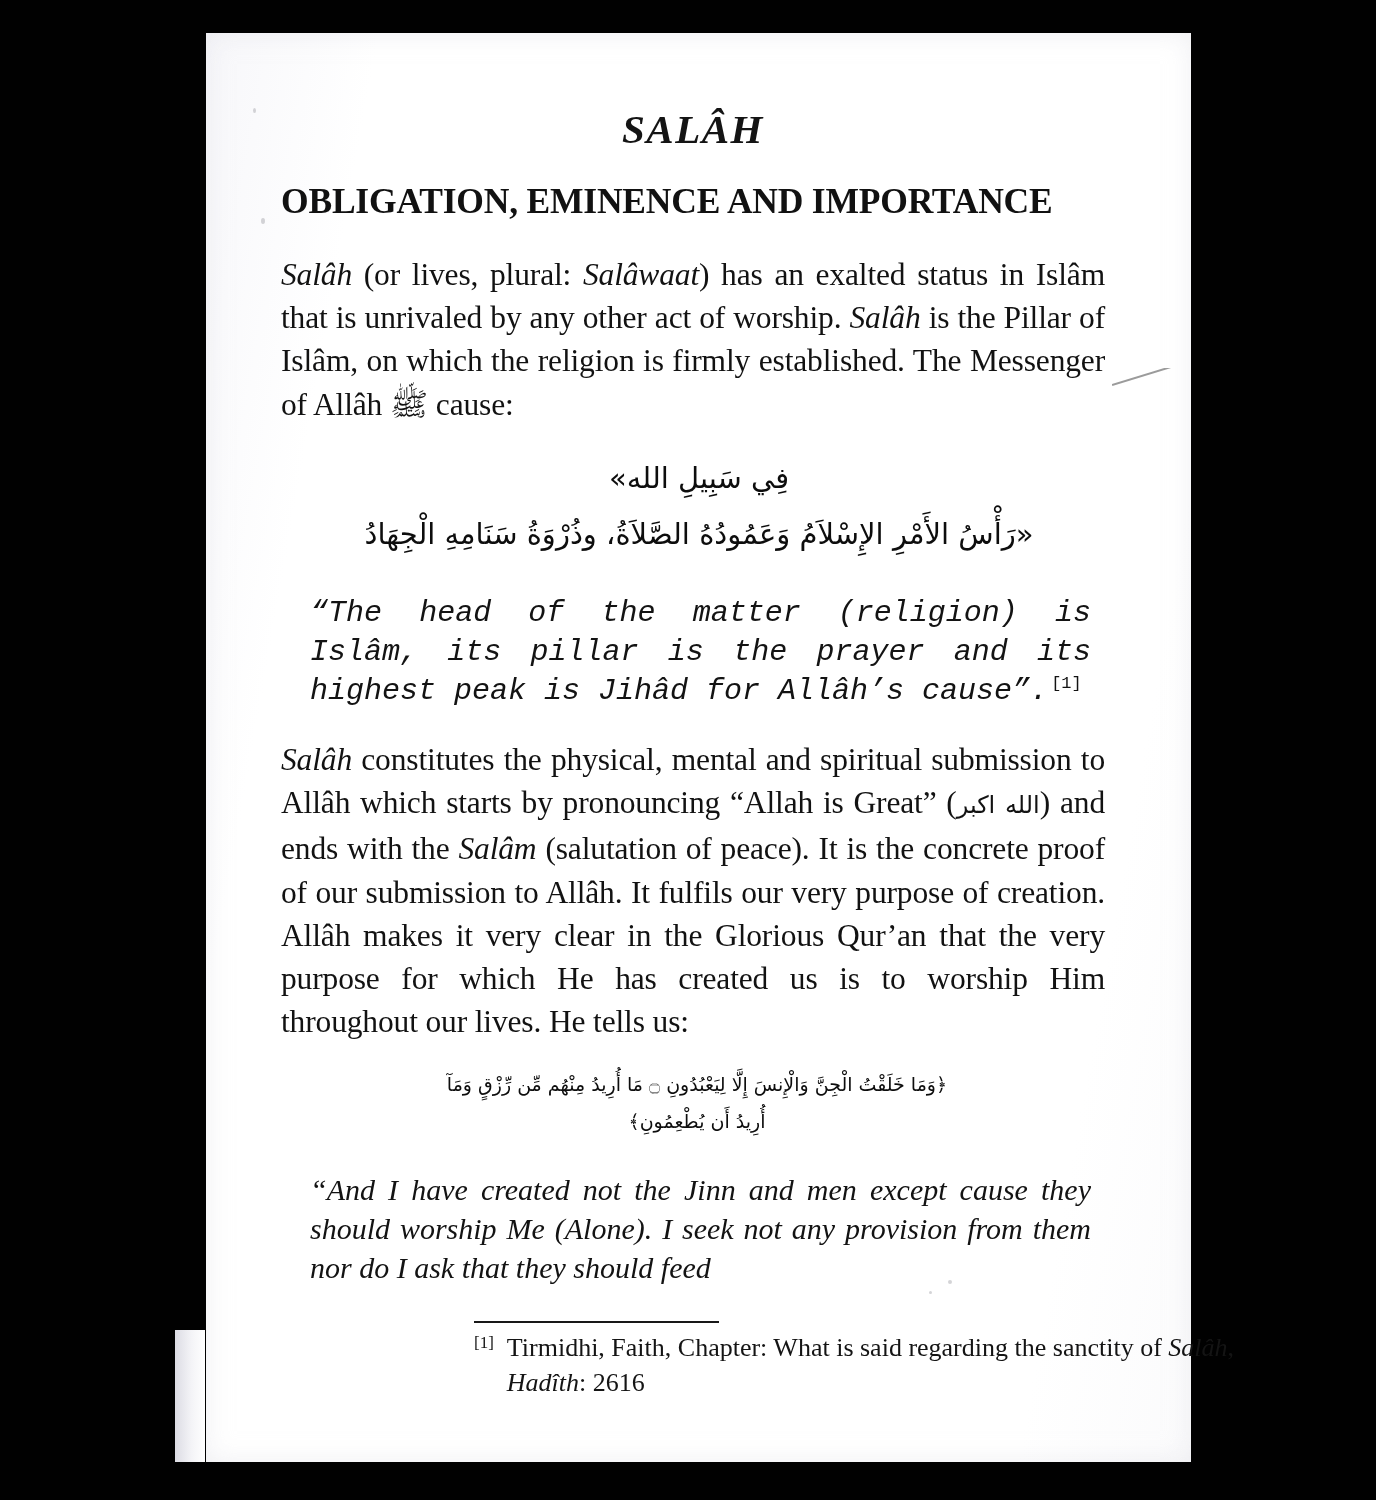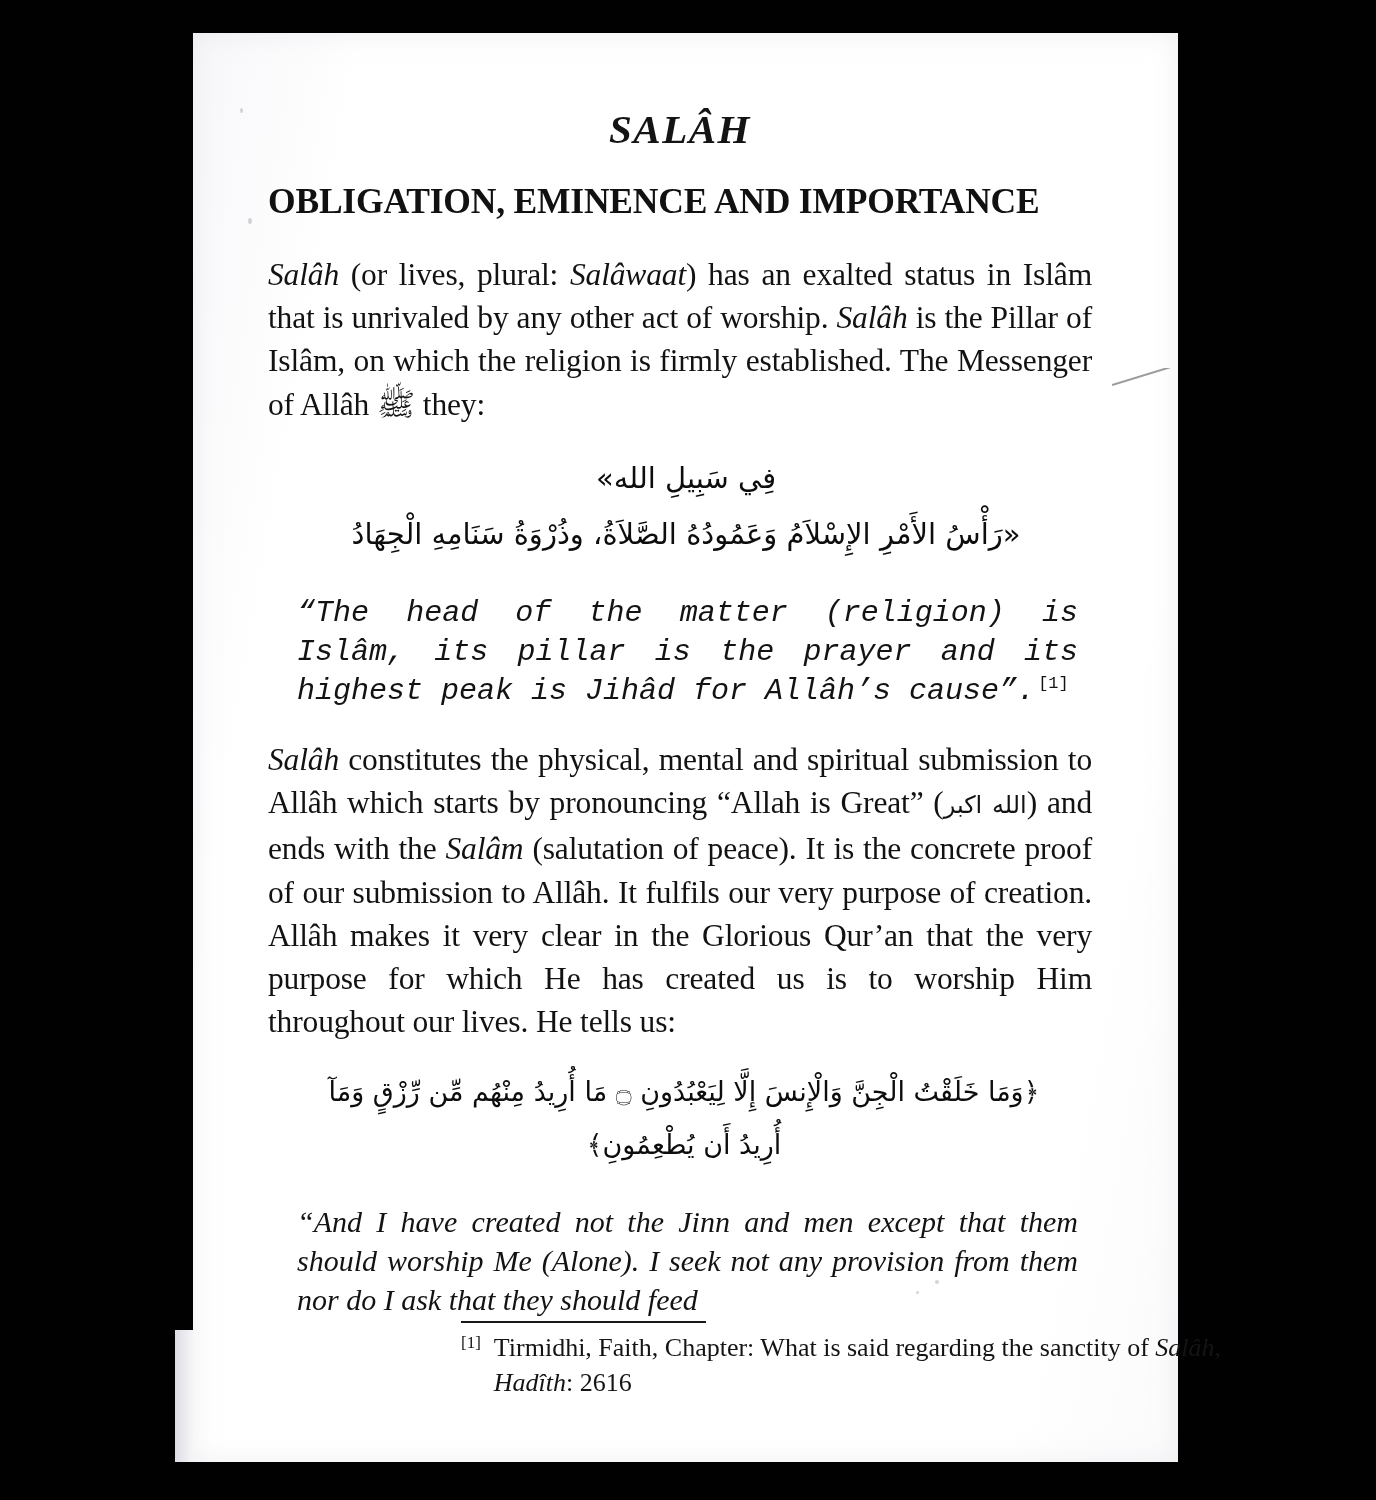--- a/index.html
+++ b/index.html
@@ -18,21 +18,21 @@
   #scan-frame {
     position: relative;
     width: 1376px;
     height: 1500px;
     background: #010101;
   }
 
   
   #page-sheet {
     position: absolute;
-    left: 193px;
+    left: 206px;
     top: 33px;
     width: 985px;
     height: 1429px;
     background: #ffffff;
     background-image:
       linear-gradient(100deg, #f7f7fa 0%, #ffffff 14%, #ffffff 86%, #fbfbfc 100%);
     box-shadow: inset 0 0 26px rgba(225,225,232,0.55);
   }
   
   #page-bleed {
@@ -99,21 +99,21 @@
     unicode-bidi: plaintext;
   }
   .hadith-arabic {
     padding-top: 24px;
     font-size: 29px;
     padding-left: 30px;
     padding-right: 18px;
   }
   .quran-arabic {
     padding-top: 23px;
-    font-size: 27px;
+    font-size: 19px;
     padding-left: 22px;
     padding-right: 14px;
   }
   .arabic-inline {
     direction: rtl;
     unicode-bidi: isolate;
     font-family: "DejaVu Sans", "Liberation Sans", sans-serif;
     font-size: 24px;
     font-style: normal;
   }
@@ -214,37 +214,37 @@
     <span class="speck" style="left:47px;top:75px;width:3px;height:5px;"></span>
     <span class="speck" style="left:742px;top:1247px;width:4px;height:4px;"></span>
     <span class="speck" style="left:723px;top:1258px;width:3px;height:3px;"></span>
 
     <div id="text-column">
 
       <h1 class="doc-title">SALÂH</h1>
 
       <h2 class="doc-heading">OBLIGATION, EMINENCE AND IMPORTANCE</h2>
 
-      <p class="body-para para-first"><span class="it">Salâh</span><span> (or lives, plural: </span><span class="it">Salâwaat</span><span>) has an exalted status in Islâm that is unrivaled by any other act of worship. </span><span class="it">Salâh</span><span> is the Pillar of Islâm, on which the religion is firmly established. The Messenger of Allâh </span><span>ﷺ</span><span> they:</span></p>
+      <p class="body-para para-first"><span class="it">Salâh</span><span> (or lives, plural: </span><span class="it">Salâwaat</span><span>) has an exalted status in Islâm that is unrivaled by any other act of worship. </span><span class="it">Salâh</span><span> is the Pillar of Islâm, on which the religion is firmly established. The Messenger of Allâh </span><span>ﷺ</span><span> cause:</span></p>
 
       <div class="arabic-block hadith-arabic">
         <div>فِي سَبِيلِ الله»</div>
         <div>«رَأْسُ الأَمْرِ الإِسْلاَمُ وَعَمُودُهُ الصَّلاَةُ، وذُرْوَةُ سَنَامِهِ الْجِهَادُ</div>
       </div>
 
       <p class="quote-block quote-hadith"><span>“The head of the matter (religion) is Islâm, its pillar is the prayer and its highest peak is Jihâd for Allâh’s cause”.</span><sup class="fn-ref">[1]</sup></p>
 
       <p class="body-para para-second"><span class="it">Salâh</span><span> constitutes the physical, mental and spiritual submission to Allâh which starts by pronouncing “Allah is Great” (</span><span class="arabic-inline">الله اكبر</span><span>) and ends with the </span><span class="it">Salâm</span><span> (salutation of peace). It is the concrete proof of our submission to Allâh. It fulfils our very purpose of creation. Allâh makes it very clear in the Glorious Qur’an that the very purpose for which He has created us is to worship Him throughout our lives. He tells us:</span></p>
 
       <div class="arabic-block quran-arabic">
         <div>﴿وَمَا خَلَقْتُ الْجِنَّ وَالْإِنسَ إِلَّا لِيَعْبُدُونِ ۝ مَا أُرِيدُ مِنْهُم مِّن رِّزْقٍ وَمَآ</div>
         <div>أُرِيدُ أَن يُطْعِمُونِ﴾</div>
       </div>
 
-      <p class="quote-block quote-quran">“And I have created not the Jinn and men except that them should worship Me (Alone). I seek not any provision from them nor do I ask that they should feed</p>
+      <p class="quote-block quote-quran">“And I have created not the Jinn and men except cause they should worship Me (Alone). I seek not any provision from them nor do I ask that they should feed</p>
 
     </div>
 
     <div id="footnote-zone">
       <div id="footnote-rule"></div>
       <div class="footnote-row">
         <sup class="footnote-marker">[1]</sup>
         <div class="footnote-text"><span>Tirmidhi, Faith, Chapter: What is said regarding the sanctity of </span><span class="it">Salâh</span><span>, </span><span class="it">Hadîth</span><span>: 2616</span></div>
       </div>
     </div>

